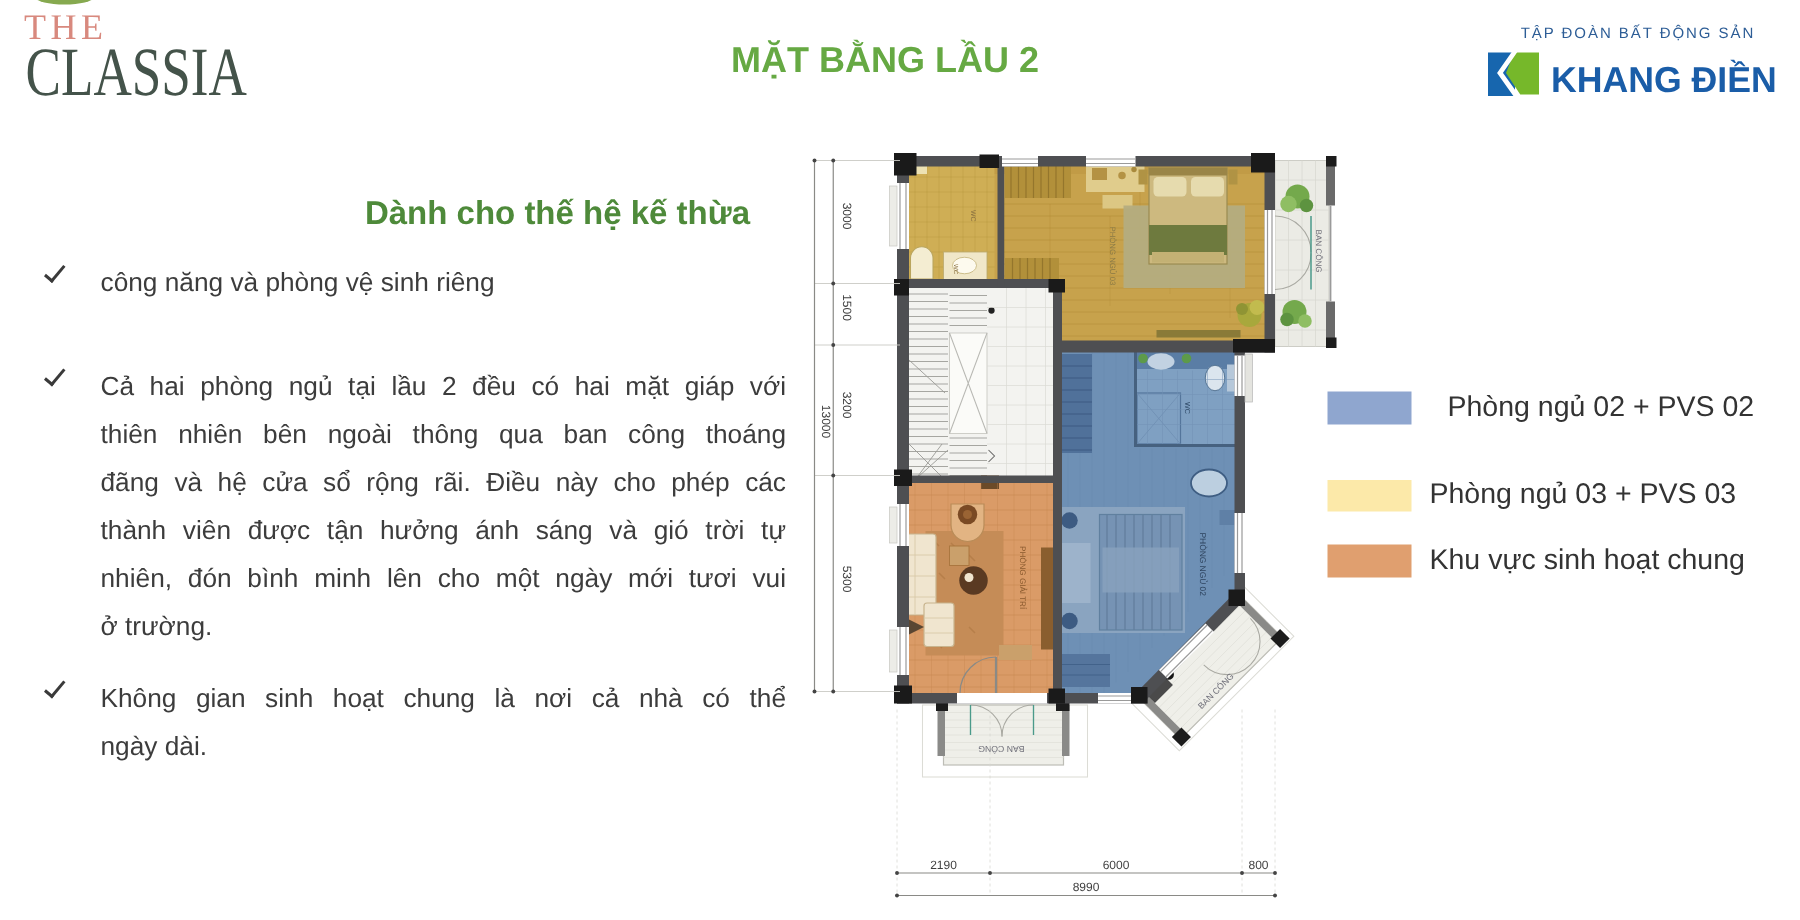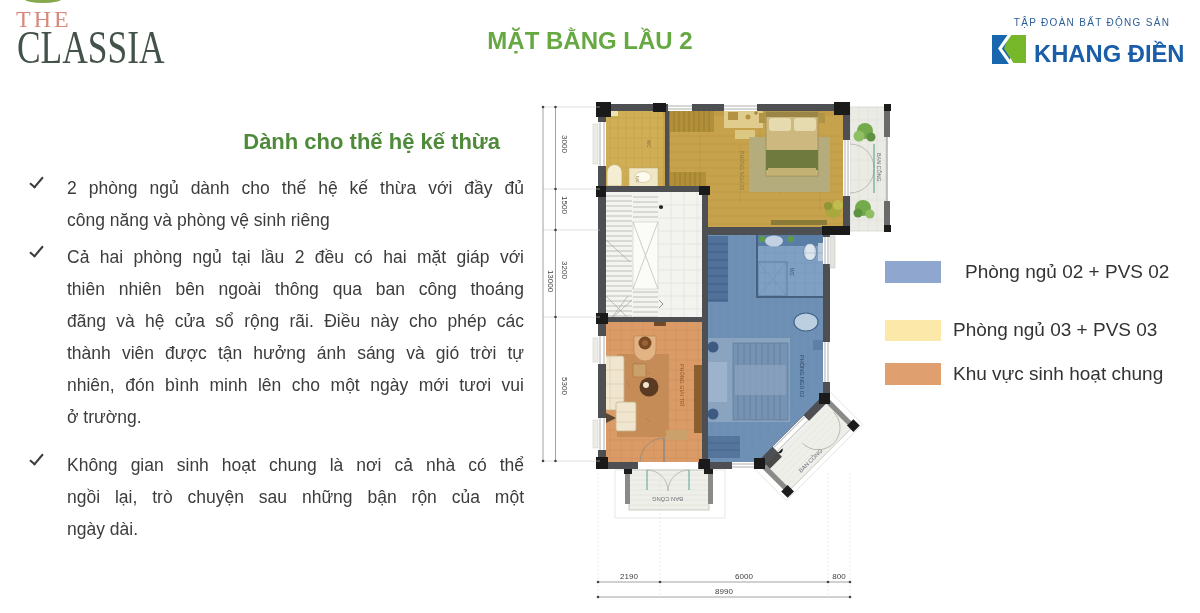--- a/index.html
+++ b/index.html
@@ -30,34 +30,32 @@
 </svg>
 <div class="abs" style="left:1034px; top:40px; font-size:24px; font-weight:bold; color:#1a5da8; transform:scaleX(.99); transform-origin:0 0; letter-spacing:0px;">KHANG ĐIỀN</div>
 
 <div class="abs" style="left:60px; top:129px; width:440px; text-align:right; font-size:22px; font-weight:bold; color:#4e8a3a;">Dành cho thế hệ kế thừa</div>
 
 <div class="check" style="left:33px; top:174px;"></div>
 <div class="check" style="left:33px; top:243px;"></div>
 <div class="check" style="left:33px; top:451px;"></div>
 
 <div class="abs" style="left:67px; top:172px; width:457px; font-size:17.5px; color:#3c3c3c;">
-  <div class="line">2 phòng ngủ dành cho thế hệ kế thừa với đầy đủ</div>
   <div class="line last">công năng và phòng vệ sinh riêng</div>
 </div>
 <div class="abs" style="left:67px; top:241px; width:457px; font-size:17.5px; color:#3c3c3c;">
   <div class="line">Cả hai phòng ngủ tại lầu 2 đều có hai mặt giáp với</div>
   <div class="line">thiên nhiên bên ngoài thông qua ban công thoáng</div>
   <div class="line">đãng và hệ cửa sổ rộng rãi. Điều này cho phép các</div>
   <div class="line">thành viên được tận hưởng ánh sáng và gió trời tự</div>
   <div class="line">nhiên, đón bình minh lên cho một ngày mới tươi vui</div>
   <div class="line last">ở trường.</div>
 </div>
 <div class="abs" style="left:67px; top:449px; width:457px; font-size:17.5px; color:#3c3c3c;">
   <div class="line">Không gian sinh hoạt chung là nơi cả nhà có thể</div>
-  <div class="line">ngồi lại, trò chuyện sau những bận rộn của một</div>
   <div class="line last">ngày dài.</div>
 </div>
 
 <div class="abs" style="left:885px; top:261px; width:56px; height:22px; background:#8fa6cf;"></div>
 <div class="abs" style="left:953px; top:261px; height:22px; line-height:22px; font-size:19px; color:#333;margin-left:12px;">Phòng ngủ 02 + PVS 02</div>
 <div class="abs" style="left:885px; top:320px; width:56px; height:21px; background:#fce9a9;"></div>
 <div class="abs" style="left:953px; top:319px; height:22px; line-height:22px; font-size:19px; color:#333;">Phòng ngủ 03 + PVS 03</div>
 <div class="abs" style="left:885px; top:363px; width:56px; height:22px; background:#e09f6f;"></div>
 <div class="abs" style="left:953px; top:363px; height:22px; line-height:22px; font-size:19px; color:#333;">Khu vực sinh hoạt chung</div>
 

